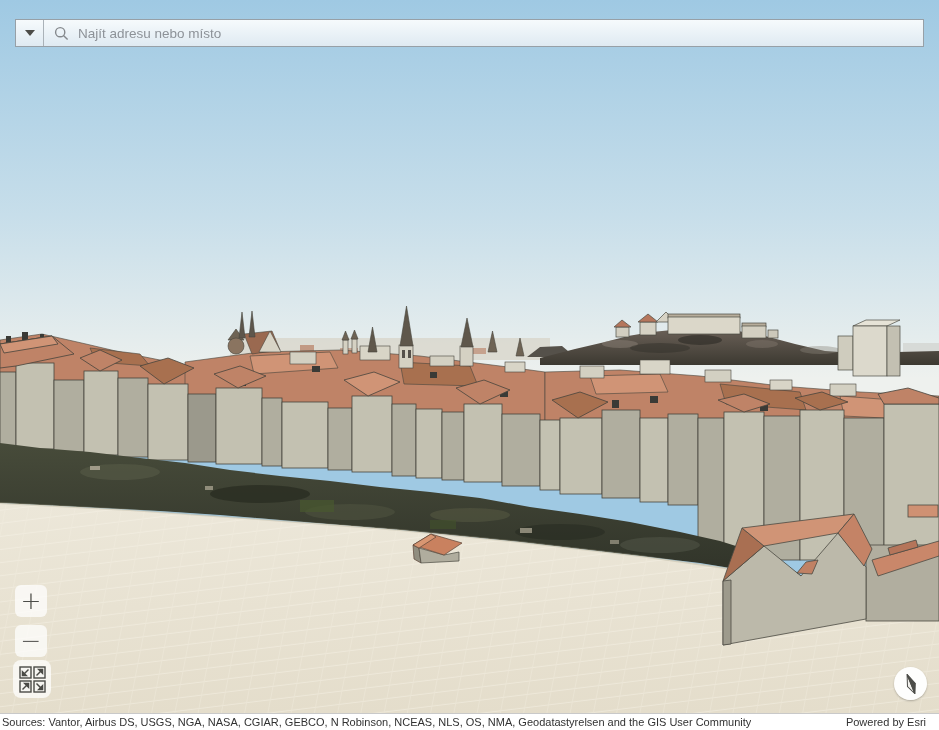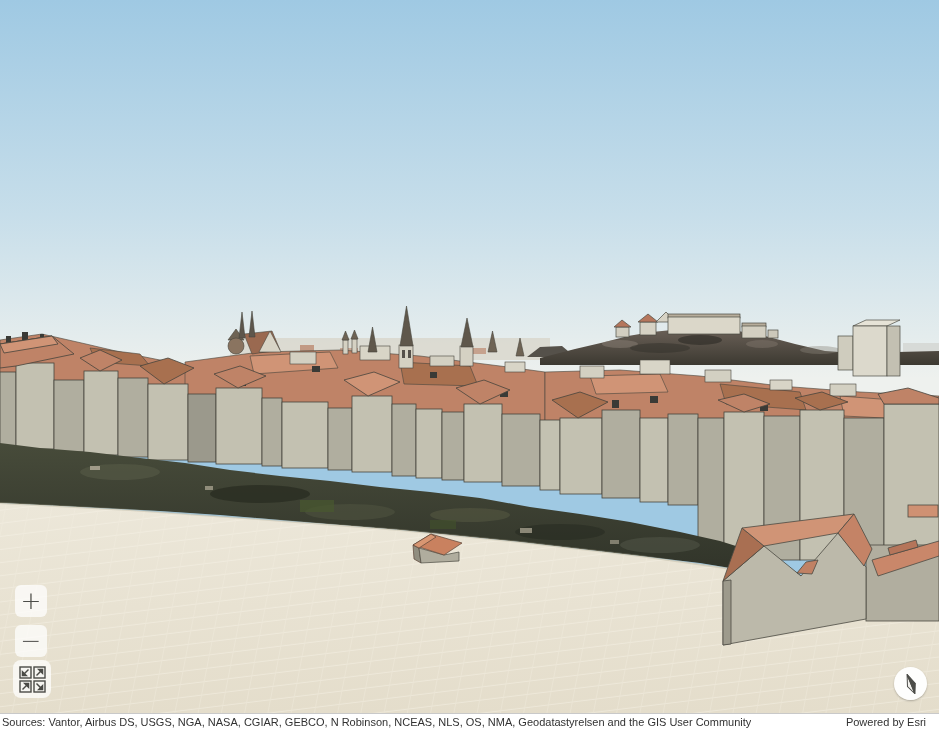--- a/index.html
+++ b/index.html
@@ -278,20 +278,32 @@
       <rect x="908" y="505" width="30" height="12" fill="#cf9173"></rect>
       <polygon points="723,581 764,546 801,576 838,533 866,567 866,619 723,645" fill="#bcb9aa"></polygon>
       <polygon points="723,581 731,580 731,644 723,645" fill="#9d9a8c"></polygon>
       <polygon points="797,573 806,562 818,560 812,574" fill="#c08164"></polygon>
       <polygon points="723,581 742,528 764,546" fill="#a96f52"></polygon>
       <polygon points="742,528 854,514 838,533 764,546" fill="#d09476"></polygon>
       <polygon points="854,514 872,549 864,566 838,533" fill="#c48366"></polygon>
     </g>
   </svg>
 
+  <div class="searchbar">
+    <button class="dd-btn">
+      <span class="caret"></span>
+    </button>
+    <span class="mag">
+      <svg width="15" height="15" viewBox="0 0 15 15">
+        <circle cx="6.2" cy="6.2" r="4.6" fill="none" stroke="#84888c" stroke-width="1.4"></circle>
+        <line x1="9.7" y1="9.7" x2="13.6" y2="13.6" stroke="#84888c" stroke-width="1.4"></line>
+      </svg>
+    </span>
+    <input type="text" value="" placeholder="Najít adresu nebo místo" style="">
+  </div>
 
   <div class="zoomctrl">
     <button class="zoom-btn">+</button>
     <button class="zoom-btn">−</button>
   </div>
 
   <button class="navtoggle">
     <svg width="27" height="27" viewBox="0 0 27 27">
       <g fill="#f6f5f1" stroke="#4a4a46" stroke-width="1.4">
         <rect x="1" y="1" width="11" height="11"></rect>

